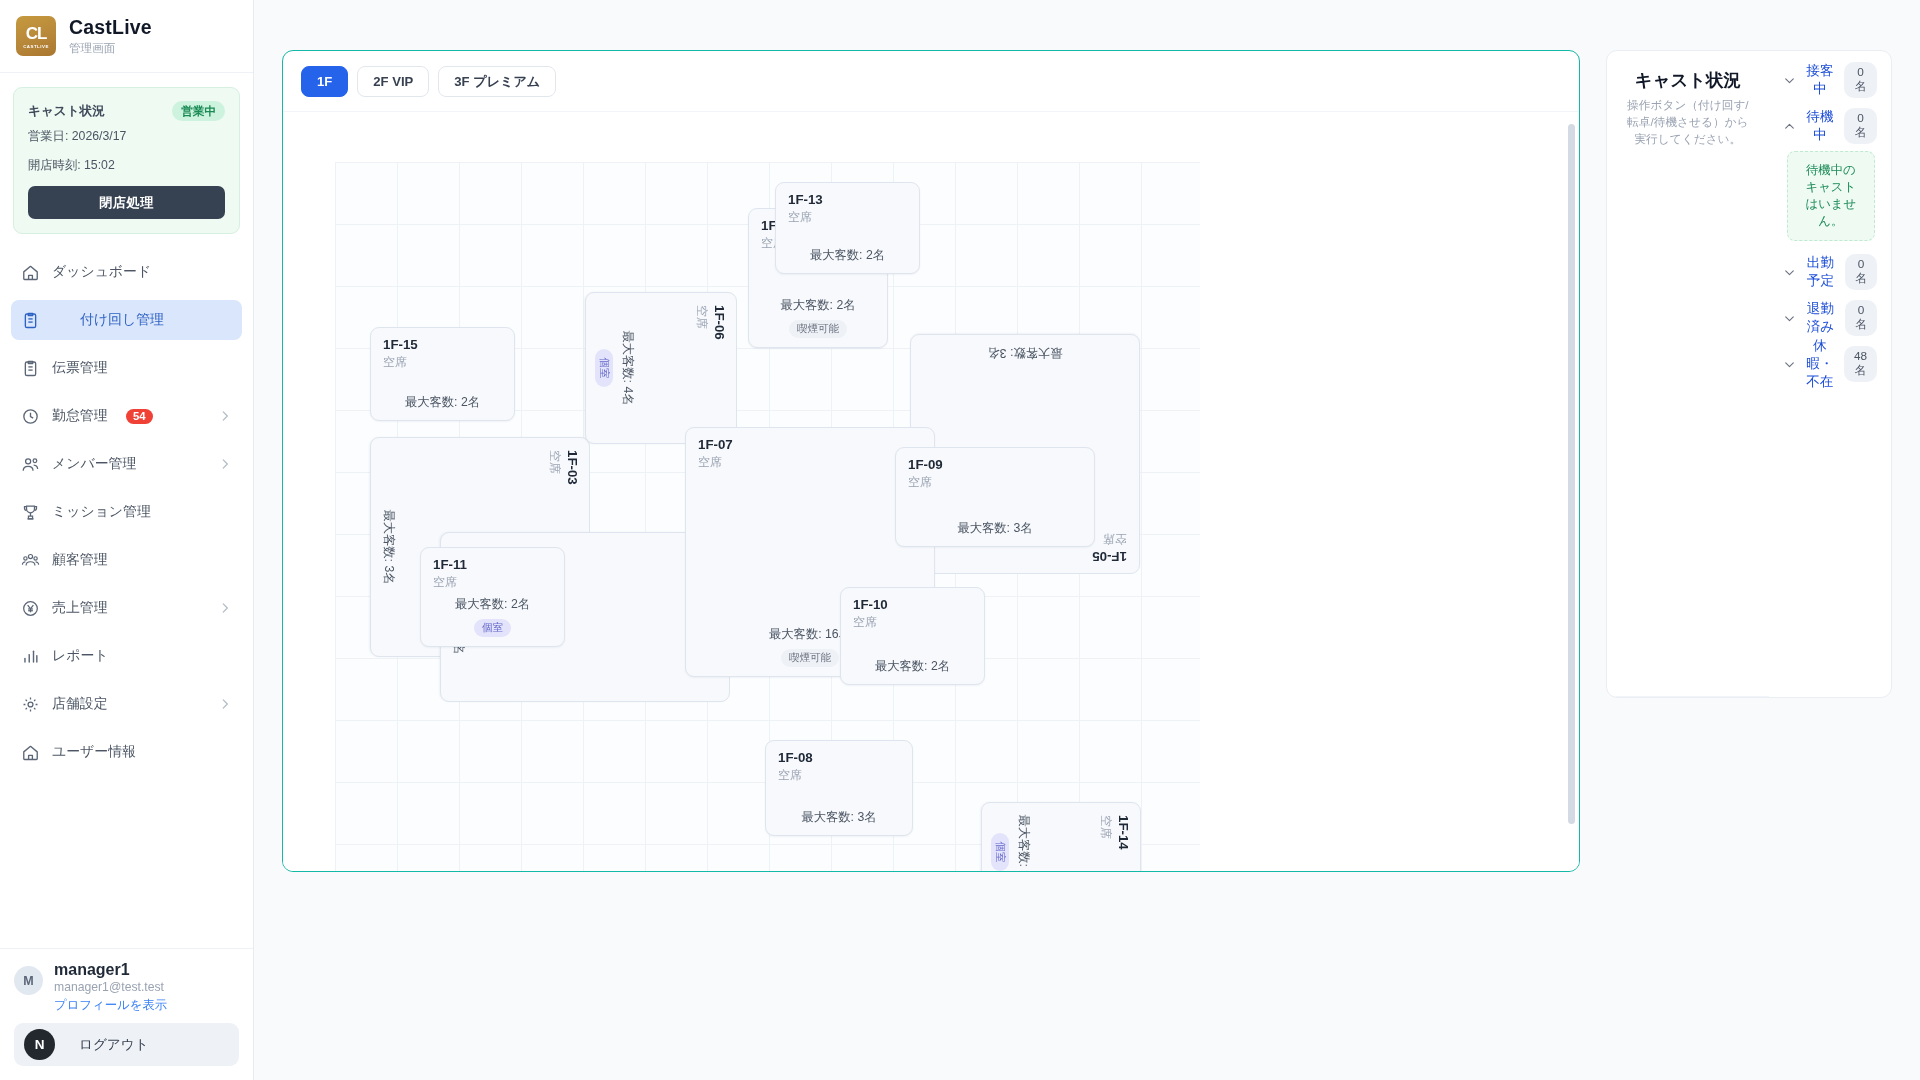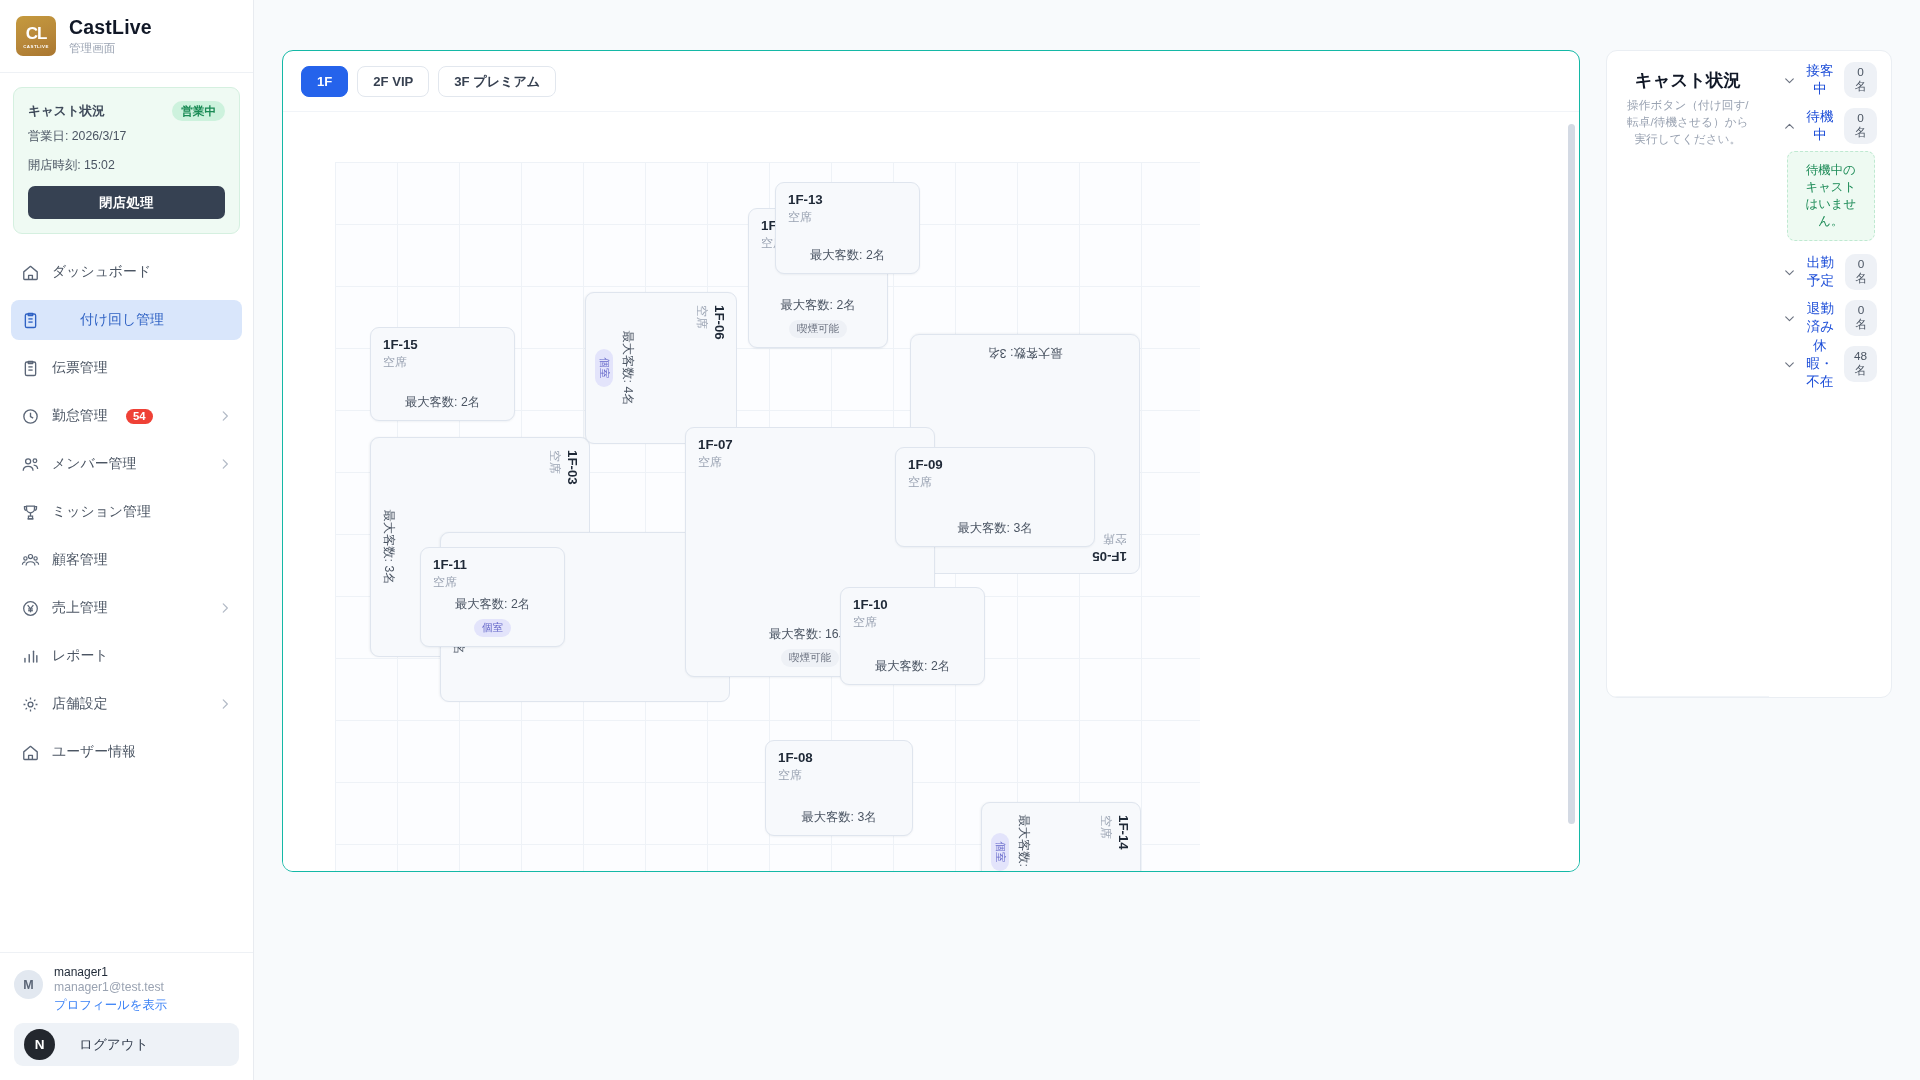--- a/index.html
+++ b/index.html
@@ -66,21 +66,21 @@
   .chev-right { margin-left: auto; color: #b2bac6; display: flex; }
   .chev-right svg { width: 14px; height: 14px; }
 
   .sb-footer { border-top: 1px solid #eef1f5; padding: 12px 14px 14px 14px; }
   .user-row { display: flex; align-items: flex-start; gap: 11px; }
   .avatar {
     width: 29px; height: 29px; border-radius: 50%; flex: 0 0 29px;
     background: #e2e8f0; color: #5b6677; font-size: 12.5px; font-weight: 600;
     display: flex; align-items: center; justify-content: center; margin-top: 5px;
   }
-  .user-name { font-size: 12px; font-weight: 400; color: #1f2937; }
+  .user-name { font-size: 16px; font-weight: 700; color: #1f2937; }
   .user-mail { font-size: 12.2px; color: #9aa3b2; margin-top: 1px; }
   .user-link { font-size: 12.4px; color: #3b82f6; margin-top: 3px; cursor: pointer; }
   .logout-row {
     display: flex; align-items: center; gap: 12px; margin-top: 9px;
     background: #eef2f7; border-radius: 9px; padding: 6px 10px; cursor: pointer;
   }
   .avatar-dark {
     width: 31px; height: 31px; border-radius: 50%; flex: 0 0 31px;
     background: #23272e; color: #ffffff; font-size: 13.5px; font-weight: 600;
     display: flex; align-items: center; justify-content: center;

